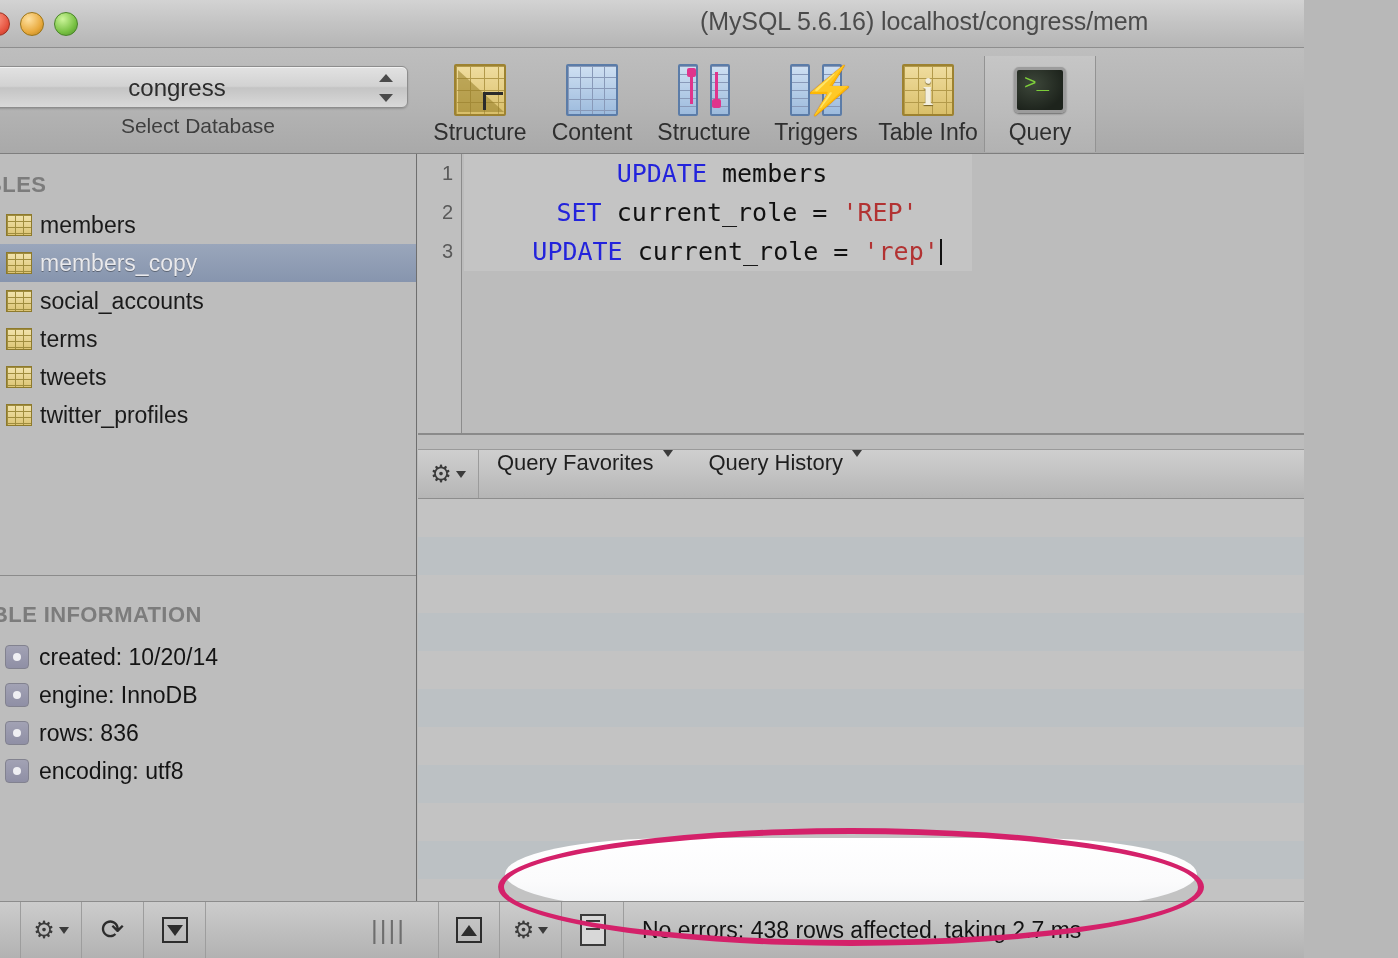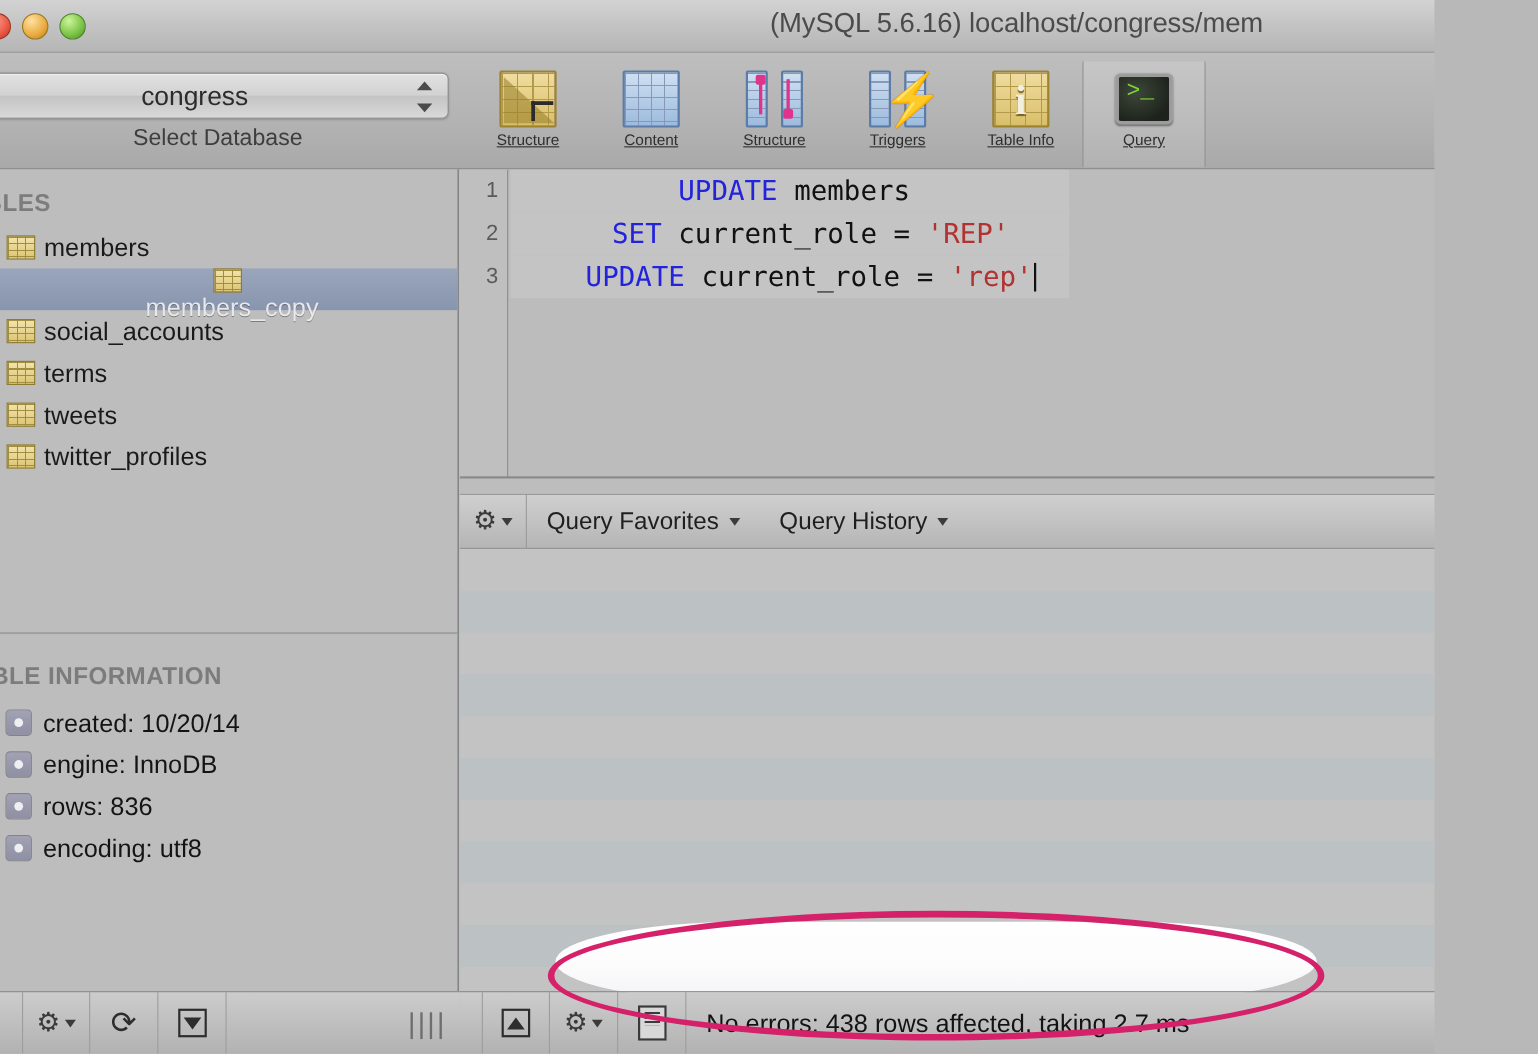--- a/index.html
+++ b/index.html
@@ -136,24 +136,23 @@
     border-left: 1px solid #939393;
     border-right: 1px solid #939393;
   }
   .tab .ico {
     height: 56px;
     display: flex;
     align-items: center;
     justify-content: center;
   }
   .tab .tlabel {
-    font-size: 14px;
+    font-size: 23px;
     color: #2f2f2f;
     margin-top: 1px;
-    text-decoration: underline;
   }
 
   
   .grid-icon {
     width: 52px; height: 52px;
     background:
       repeating-linear-gradient(to right, #8899b8 0 1px, transparent 1px 12px),
       repeating-linear-gradient(to bottom, #8899b8 0 1px, transparent 1px 11px),
       linear-gradient(to bottom, #cfe0f2, #9dbbdd);
     border: 2px solid #5b7ca8;
@@ -287,21 +286,20 @@
   .table-list { margin-top: 2px; }
   .table-row {
     height: 38px;
     display: flex;
     align-items: center;
     padding-left: 6px;
     box-sizing: border-box;
   }
   .table-row.selected {
     background: linear-gradient(to bottom, #9aa6bb 0%, #8795ae 100%);
-    flex-direction: column;
   }
   .table-row.selected .trow-label {
     color: #e9e9ec;
     text-shadow: 0 1px 0 rgba(0,0,0,0.35);
   }
   .tbl-ico {
     width: 26px; height: 22px;
     margin-right: 8px;
     flex: none;
     background:
@@ -446,21 +444,20 @@
     width: 0; height: 0;
     border-left: 5px solid transparent;
     border-right: 5px solid transparent;
     border-top: 7px solid #3b3b3b;
   }
   .qbar-item {
     padding: 0 18px;
     font-size: 22px;
     color: #1f1f1f;
     display: flex;
-    align-items: center;
     gap: 9px;
     height: 48px;
   }
 
   
   .results {
     position: absolute;
     left: 418px; top: 499px;
     width: 980px; height: 402px;
     background: #c3c3c3;

